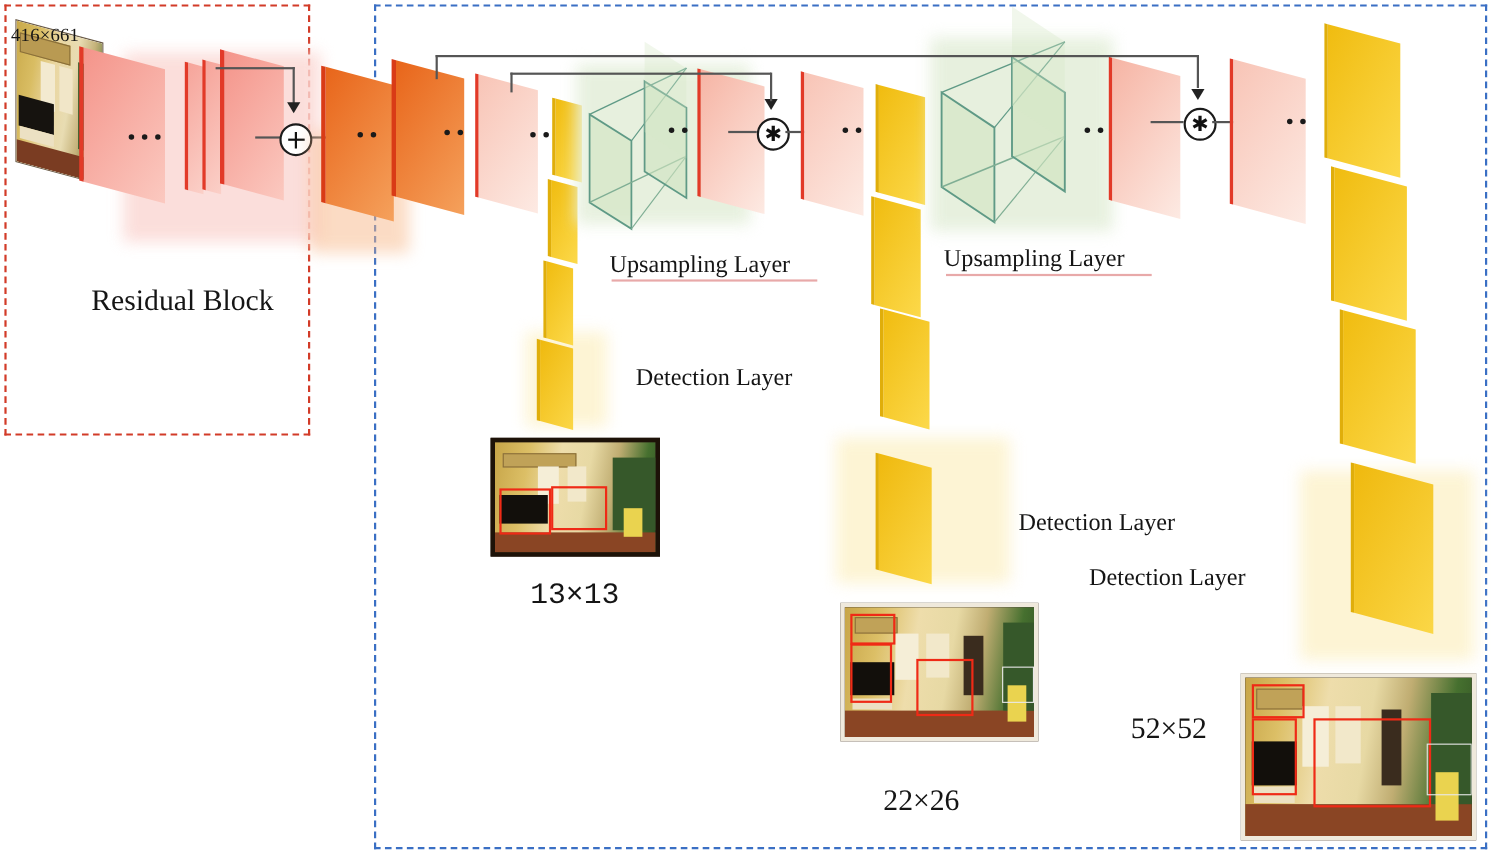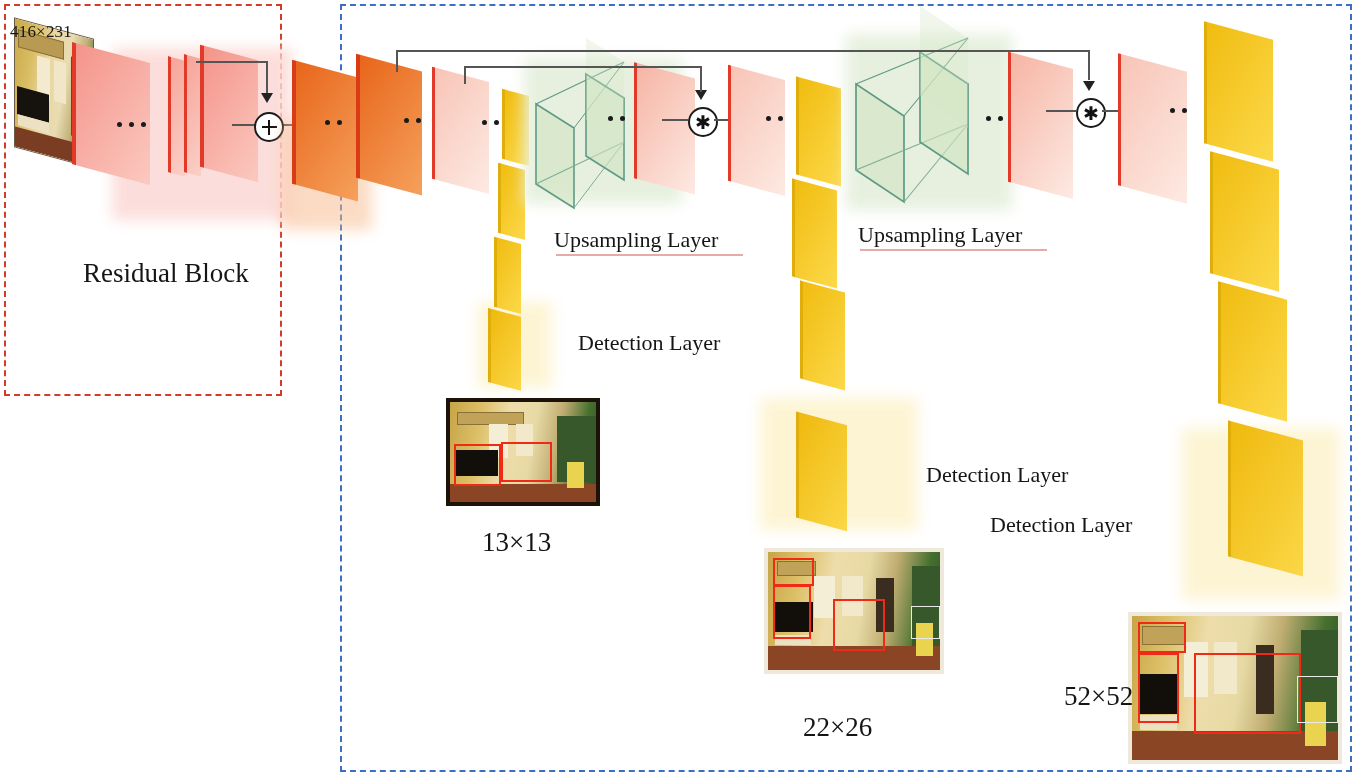--- a/index.html
+++ b/index.html
@@ -98,21 +98,21 @@
   </div>
 
   <div class="wire-h" style="left:196px;top:61px;width:72px;"></div>
   <div class="wire-v" style="left:266px;top:61px;height:34px;"></div>
   <div class="arrowdown" style="left:261px;top:93px;"></div>
   <div class="wire-h" style="left:232px;top:124px;width:24px;"></div>
   <div class="wire-h" style="left:278px;top:124px;width:24px;"></div>
 
   <div class="node plus" style="left:254px;top:112px;"></div>
 
-  <div class="lbl lbl-dim" style="left:10px;top:22px;">416×231</div>
+  <div class="lbl lbl-dim" style="left:10px;top:22px;">416×661</div>
   <div class="lbl lbl-big" style="left:83px;top:258px;">Residual Block</div>
 
   <div class="halo" style="left:282px;top:120px;width:90px;height:110px;background:#f8b98a;opacity:.5;"></div>
 
   <div class="plane" style="left:292px;top:68px;width:62px;height:124px;transform:skewY(15deg);">
     <div class="face" style="background:linear-gradient(120deg,#e8651a,#f5a15c);border-left:4px solid #d93b16;"></div>
   </div>
   <div class="dots" style="left:325px;top:120px;">
     <i></i>
       <i></i>
@@ -157,21 +157,21 @@
     <div style="position:absolute;left:27%;top:22%;width:13%;height:34%;background:#f5eed7;"></div>
     <div style="position:absolute;left:45%;top:22%;width:12%;height:32%;background:#f2e8ca;"></div>
     <div style="position:absolute;left:3%;top:48%;width:30%;height:26%;background:#120f0b;"></div>
     <div style="position:absolute;left:0;top:82%;width:100%;height:18%;background:#8a4524;"></div>
     <div style="position:absolute;left:73%;top:14%;width:27%;height:66%;background:#36582a;"></div>
     <div style="position:absolute;left:80%;top:60%;width:12%;height:26%;background:#ead34f;"></div>
     <div class="bbox" style="left:3%;top:42%;width:32%;height:42%;"></div>
     <div class="bbox" style="left:35%;top:40%;width:35%;height:40%;"></div>
   </div>
 
-  <div class="lbl lbl-big" style="left:482px;top:527px;">13×13</div>
+  <div class="lbl lbl-big" style="left:482px;top:527px;font-family:Liberation Mono, monospace;">13×13</div>
 
   <div class="halo" style="left:524px;top:58px;width:158px;height:146px;background:#e6f0dd;opacity:.95;"></div>
 
   <svg style="position:absolute;left:528px;top:56px;" width="170" height="160">
 
     <polygon points="8,48 8,128 46,152 46,72" fill="#cfe3bf" fill-opacity=".55" stroke="#5f9a86" stroke-width="1.6"></polygon>
 
     <line x1="8" y1="48" x2="96" y2="6" stroke="#5f9a86" stroke-width="1.2"></line>
     <line x1="8" y1="128" x2="96" y2="86" stroke="#7fae94" stroke-width="1.2"></line>
     <line x1="46" y1="72" x2="96" y2="6" stroke="#5f9a86" stroke-width="1"></line>
@@ -316,16 +316,16 @@
     <div style="position:absolute;left:0;top:80%;width:100%;height:20%;background:#8a4524;"></div>
     <div style="position:absolute;left:82%;top:10%;width:18%;height:70%;background:#36582a;"></div>
     <div style="position:absolute;left:60%;top:20%;width:9%;height:48%;background:#3a2c1e;"></div>
     <div style="position:absolute;left:84%;top:60%;width:10%;height:30%;background:#ead34f;"></div>
     <div class="bbox" style="left:3%;top:4%;width:23%;height:22%;"></div>
     <div class="bbox" style="left:3%;top:26%;width:20%;height:48%;"></div>
     <div class="bbox" style="left:30%;top:26%;width:52%;height:56%;"></div>
     <div class="bbox white" style="left:80%;top:42%;width:20%;height:32%;"></div>
   </div>
 
-  <div class="lbl lbl-big" style="left:1028px;top:681px;margin-left:36px;">52×52</div>
+  <div class="lbl lbl-big" style="left:1028px;top:647px;">52×52</div>
 
 
 </div>
 
 </body></html>

